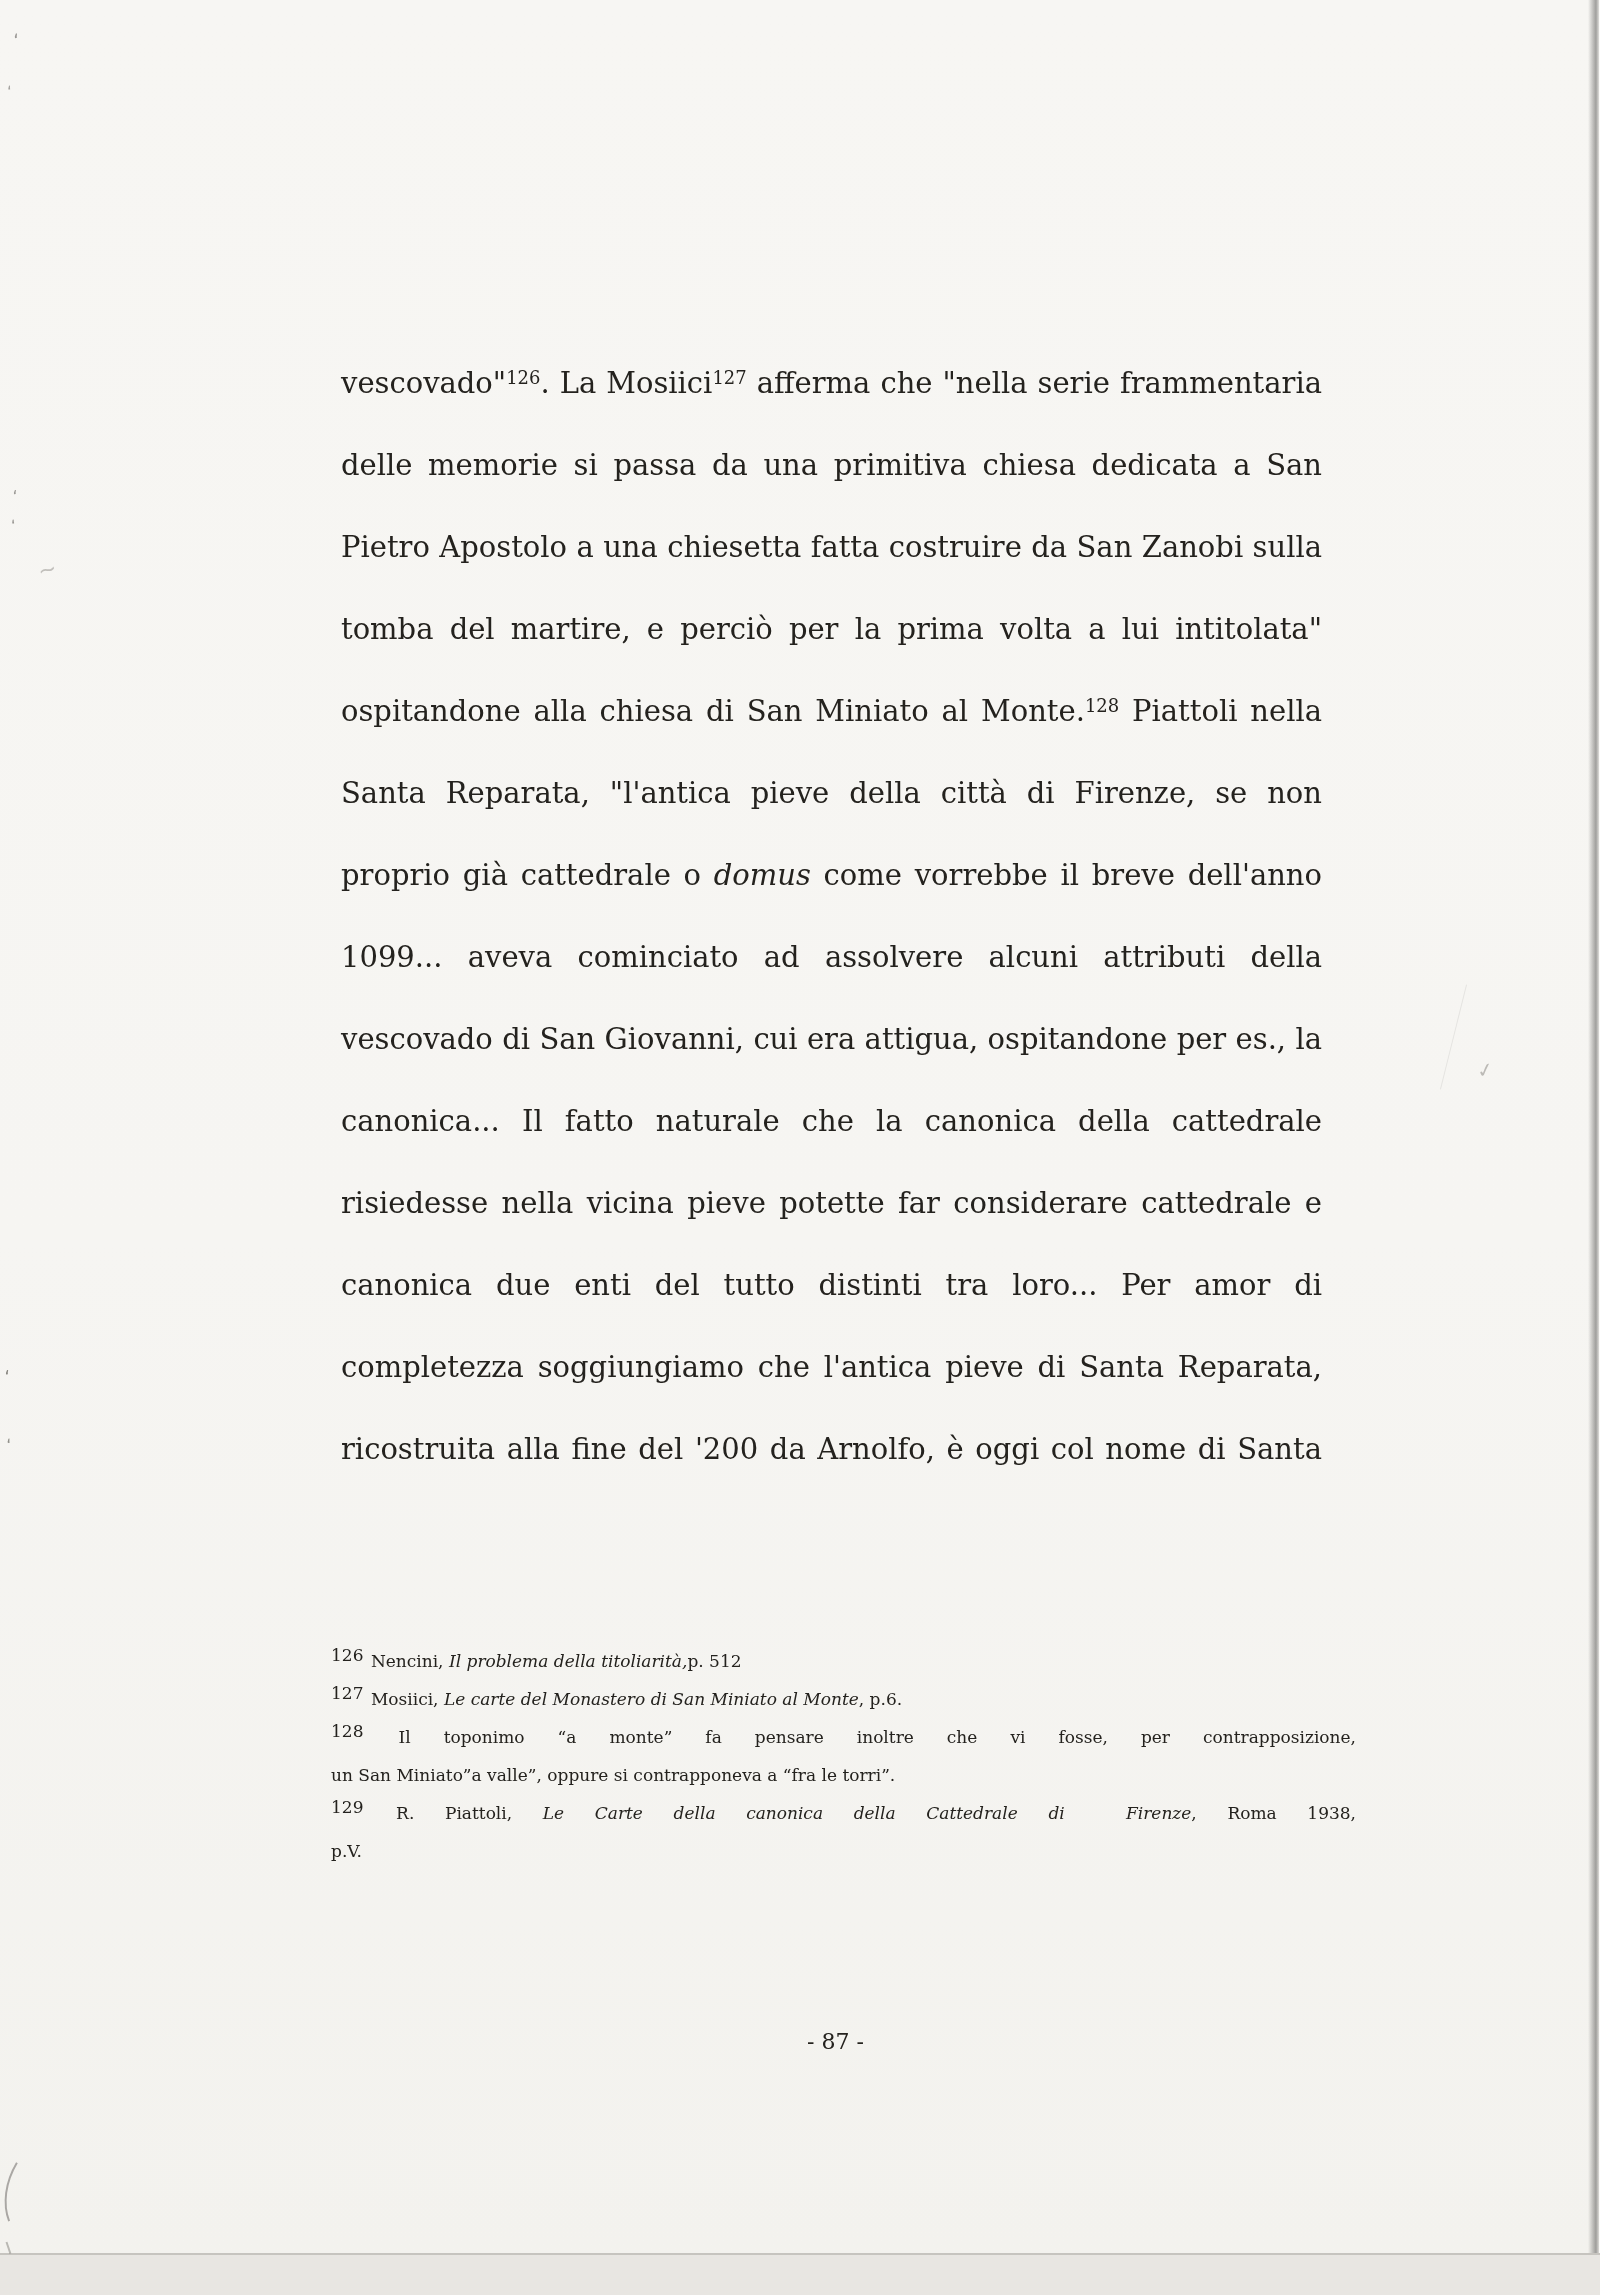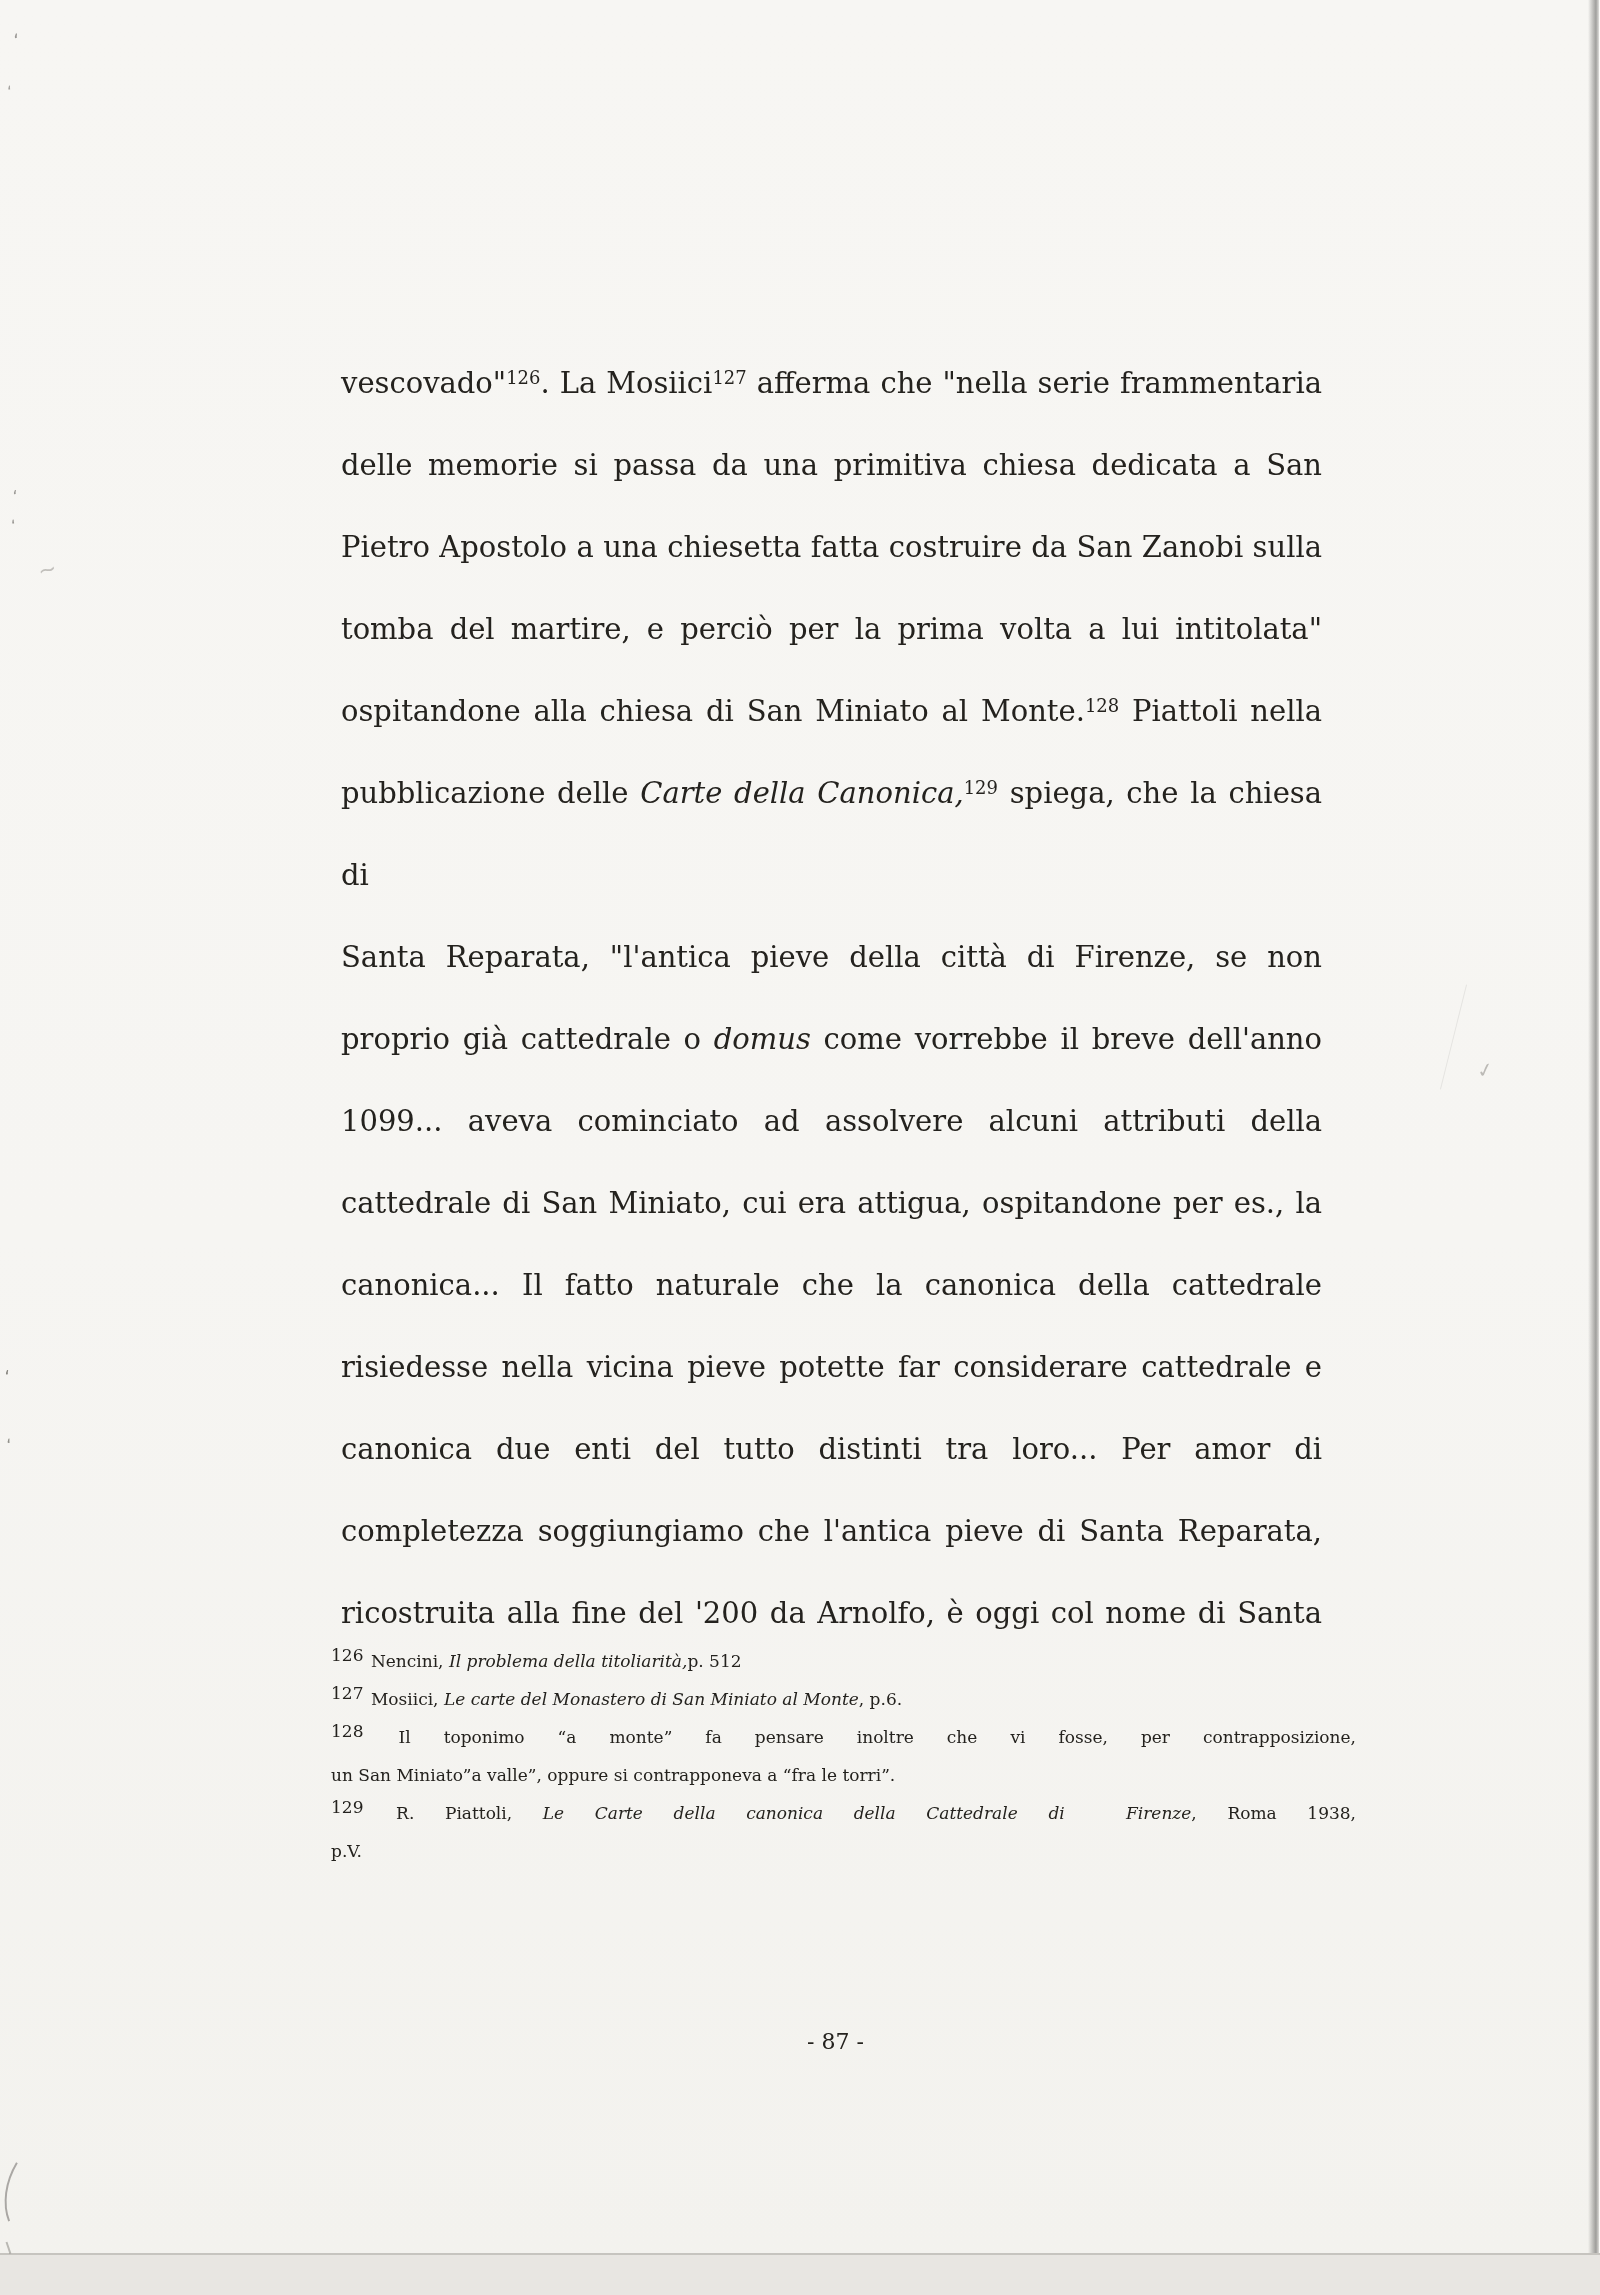--- a/index.html
+++ b/index.html
@@ -127,25 +127,24 @@
 
 <div class="scan">
   <div class="paper">
 
     <div class="body-text">
         <div class="line just"><span>vescovado"</span><span class="sup">126</span><span>. La Mosiici</span><span class="sup">127</span><span> afferma che "nella serie frammentaria</span></div>
         <div class="line just"><span>delle memorie si passa da una primitiva chiesa dedicata a San</span></div>
         <div class="line just"><span>Pietro Apostolo a una chiesetta fatta costruire da San Zanobi sulla</span></div>
         <div class="line just"><span>tomba del martire, e perciò per la prima volta a lui intitolata"</span></div>
         <div class="line just"><span>ospitandone alla chiesa di San Miniato al Monte.</span><span class="sup">128</span><span> Piattoli nella</span></div>
-        <div class="line just"><span>pubblicazione delle </span><span class="it">Carte della Canonica,</span><span class="sup">129</span><span> spiega, che la chiesa di</span></div>
         <div class="line just"><span>Santa Reparata, "l'antica pieve della città di Firenze, se non</span></div>
         <div class="line just"><span>proprio già cattedrale o </span><span class="it">domus</span><span> come vorrebbe il breve dell'anno</span></div>
         <div class="line just"><span>1099... aveva cominciato ad assolvere alcuni attributi della</span></div>
-        <div class="line just"><span>cattedrale di San Miniato, cui era attigua, ospitandone per es., la</span></div>
+        <div class="line just"><span>vescovado di San Giovanni, cui era attigua, ospitandone per es., la</span></div>
         <div class="line just"><span>canonica... Il fatto naturale che la canonica della cattedrale</span></div>
         <div class="line just"><span>risiedesse nella vicina pieve potette far considerare cattedrale e</span></div>
         <div class="line just"><span>canonica due enti del tutto distinti tra loro... Per amor di</span></div>
         <div class="line just"><span>completezza soggiungiamo che l'antica pieve di Santa Reparata,</span></div>
         <div class="line just"><span>ricostruita alla fine del '200 da Arnolfo, è oggi col nome di Santa</span></div>
       </div>
 
     <div class="footnotes">
         <div class="line"><span class="sup">126</span><span> Nencini, </span><span class="it">Il problema della titoliarità,</span><span>p. 512</span></div>
         <div class="line"><span class="sup">127</span><span> Mosiici, </span><span class="it">Le carte del Monastero di San Miniato al Monte</span><span>, p.6.</span></div>

